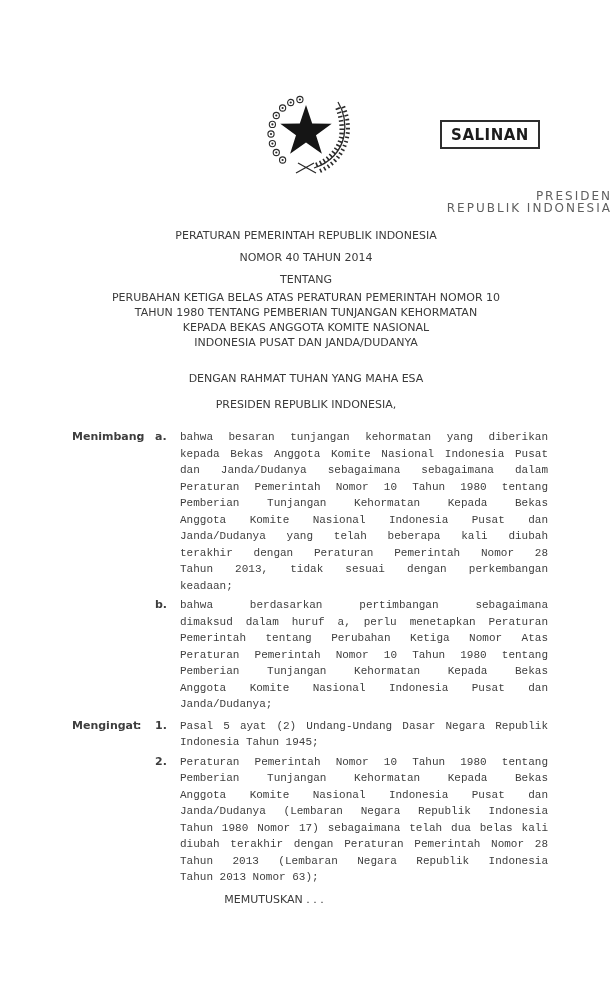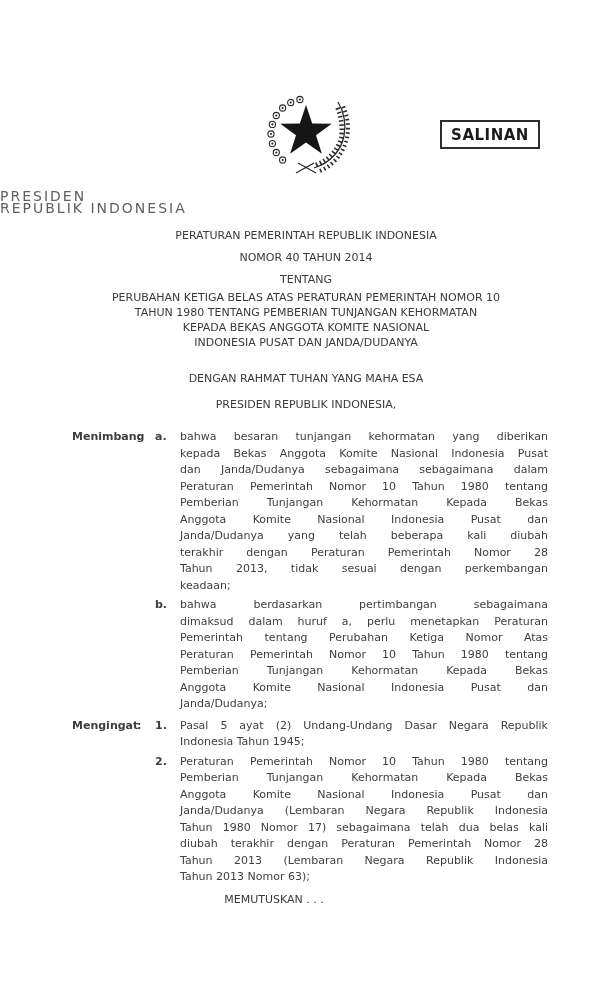--- a/index.html
+++ b/index.html
@@ -15,22 +15,22 @@
   }
   
   .emblem{position:absolute;left:258px;top:62px;width:96px;height:84px;}
   .salinan{
     position:absolute;left:440px;top:88px;width:100px;height:29px;
     border:2px solid #2e2e2e;display:flex;align-items:center;justify-content:center;
     font-weight:bold;font-size:15px;letter-spacing:.5px;color:#1c1c1c;
     box-sizing:border-box;background:#fff;
   }
   .letterhead{
-    position:absolute;top:158px;left:0;right:0;text-align:left;
-    font-size:14px;line-height:12px;letter-spacing:2px;color:#5f5f5f;
+    position:absolute;top:158px;left:0;right:0;text-align:right;
+    font-size:12px;line-height:12px;letter-spacing:2px;color:#5f5f5f;
   }
   
   .content{padding-top:197px;}
   .tcenter{text-align:center;color:#3a3a3a;}
   .t1{font-size:11px;line-height:13px;}
   .t2{font-size:11px;line-height:13px;margin-top:9px;}
   .t3{font-size:11px;line-height:13px;margin-top:9px;}
   .subject{margin-top:4px;font-size:11px;line-height:15px;}
   .invocation{margin-top:22px;font-size:11px;line-height:13px;}
   .authority{margin-top:13px;font-size:11px;line-height:13px;}
@@ -38,21 +38,21 @@
   .body{margin-top:18px;font-size:11px;}
   .clause-item{
     display:grid;
     grid-template-columns:65px 18px 25px 1fr;
     padding-left:72px;padding-right:64px;
     line-height:16.5px;
   }
   .clause-item + .clause-item{margin-top:3px;}
   .clause-group + .clause-group{margin-top:5px;}
   .c-label,.c-colon,.c-marker{white-space:nowrap;font-weight:bold;}
-  .jline{text-align:justify;text-align-last:justify;}
+  .jline{text-align:justify;text-align-last:justify;font-family:Liberation Mono, monospace;}
   .jline.last{text-align-last:left;}
   .continuation{
     margin-top:6px;padding-right:64px;text-align:center;
     font-size:11px;line-height:16.5px;color:#3a3a3a;
   }
 </style>
 </head>
 <body>
 
 <div class="page">

